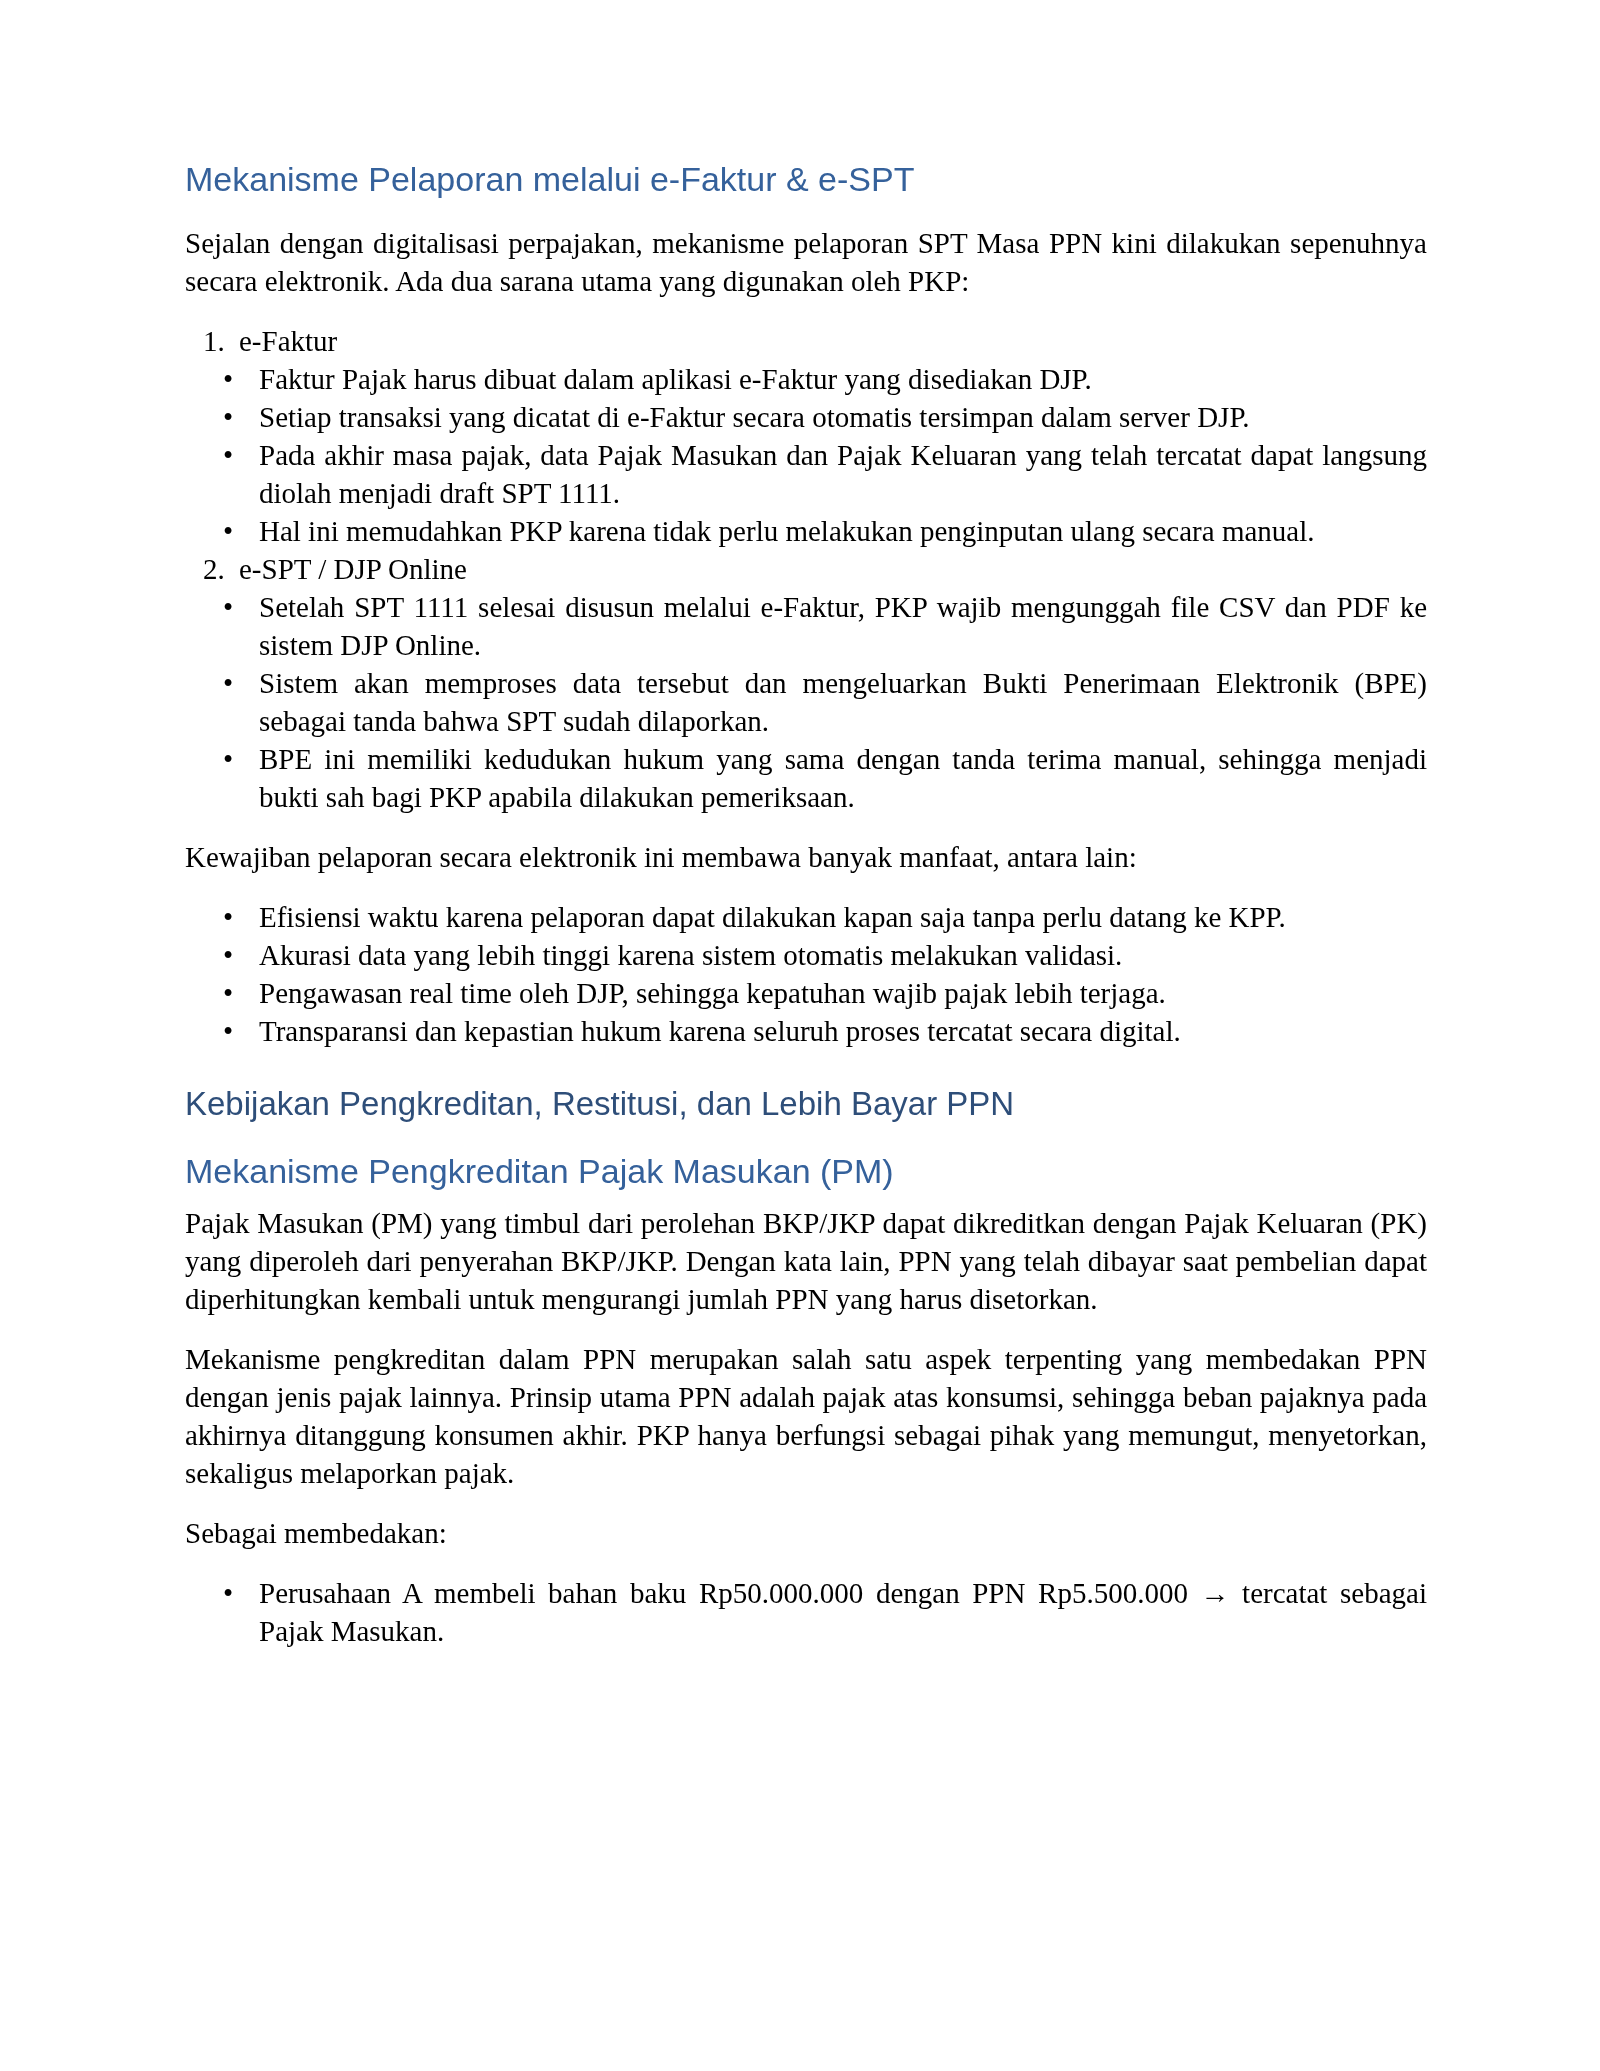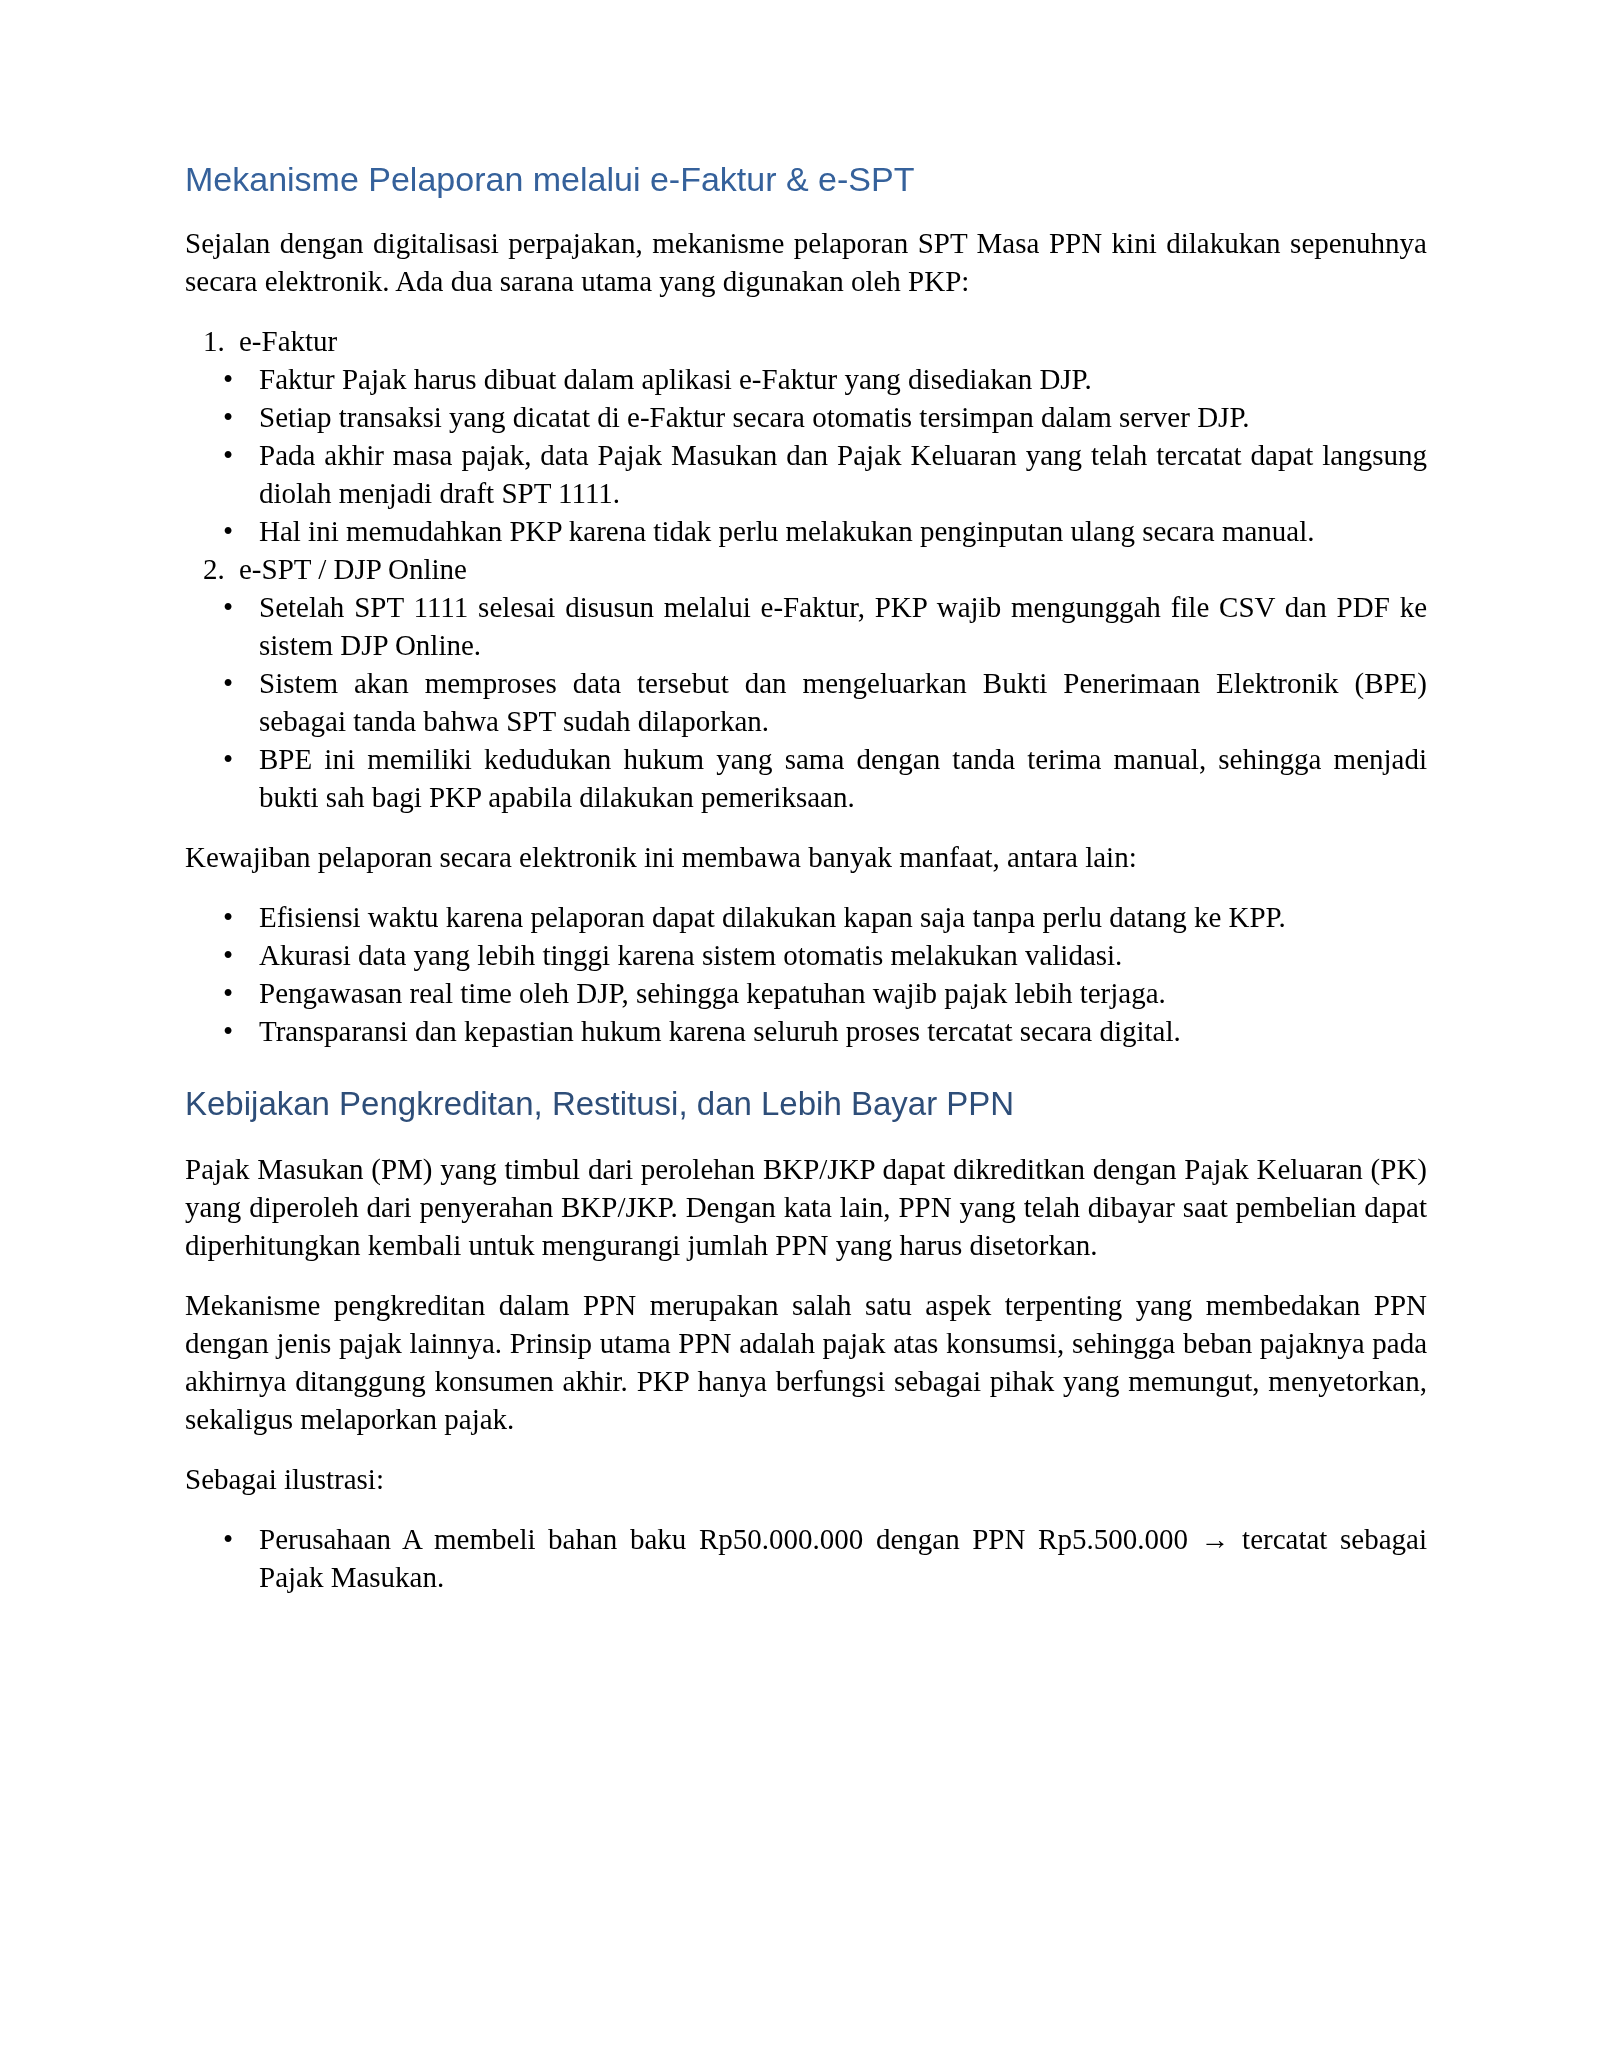--- a/index.html
+++ b/index.html
@@ -138,26 +138,27 @@
       </div>
       <div class="li-bullet">
         <span class="dot">•</span>
         <span class="li-text">Transparansi dan kepastian hukum karena seluruh proses tercatat secara digital.</span>
       </div>
     </div>
 
 
     <div class="h1">Kebijakan Pengkreditan, Restitusi, dan Lebih Bayar PPN</div>
 
+    <div class="h2 h2-sub">Mekanisme Pengkreditan Pajak Masukan (PM)</div>
 
     <p class="body">Pajak Masukan (PM) yang timbul dari perolehan BKP/JKP dapat dikreditkan dengan Pajak Keluaran (PK) yang diperoleh dari penyerahan BKP/JKP. Dengan kata lain, PPN yang telah dibayar saat pembelian dapat diperhitungkan kembali untuk mengurangi jumlah PPN yang harus disetorkan.</p>
 
     <p class="body">Mekanisme pengkreditan dalam PPN merupakan salah satu aspek terpenting yang membedakan PPN dengan jenis pajak lainnya. Prinsip utama PPN adalah pajak atas konsumsi, sehingga beban pajaknya pada akhirnya ditanggung konsumen akhir. PKP hanya berfungsi sebagai pihak yang memungut, menyetorkan, sekaligus melaporkan pajak.</p>
 
-    <p class="body">Sebagai ilustrasi:</p>
+    <p class="body">Sebagai membedakan:</p>
 
     <div class="list">
       <div class="li-bullet">
         <span class="dot">•</span>
         <span class="li-text">Perusahaan A membeli bahan baku Rp50.000.000 dengan PPN Rp5.500.000 → tercatat sebagai Pajak Masukan.</span>
       </div>
     </div>
 
   </div>
 

